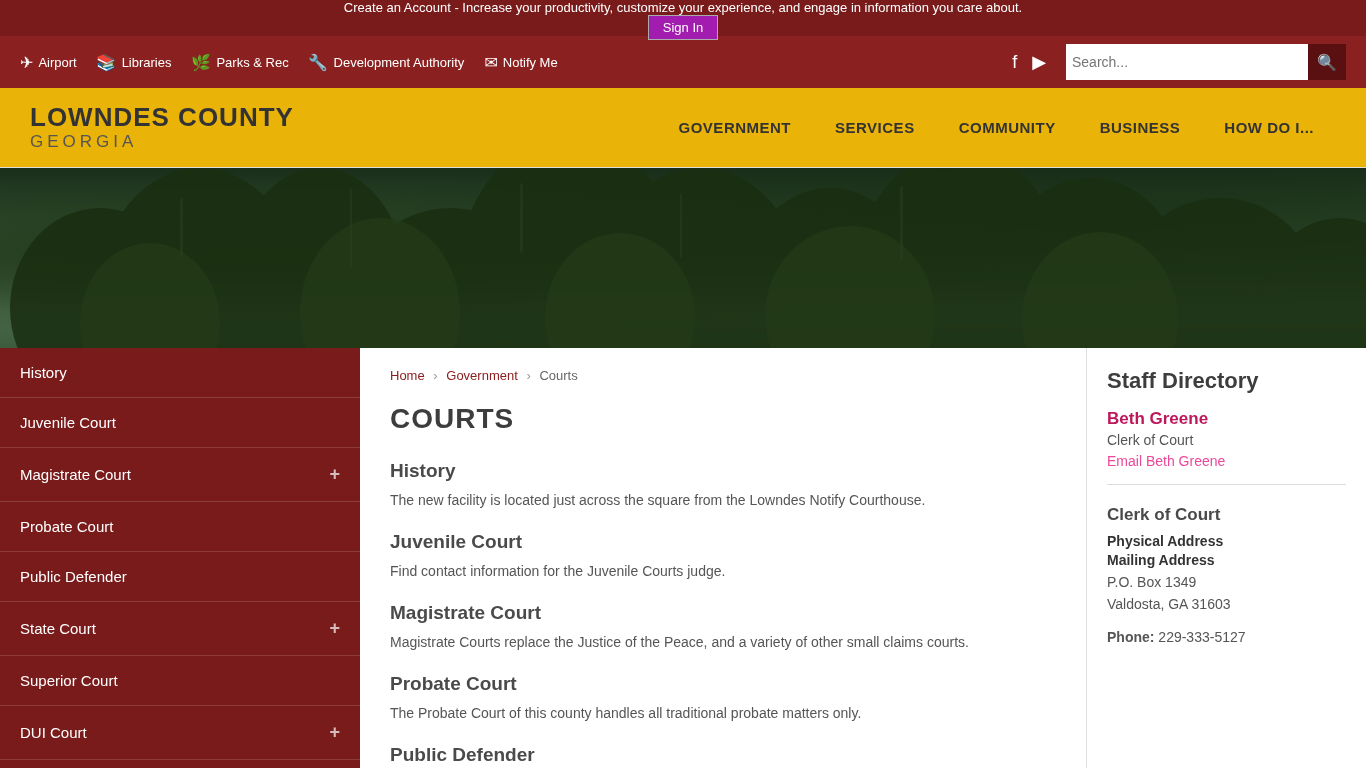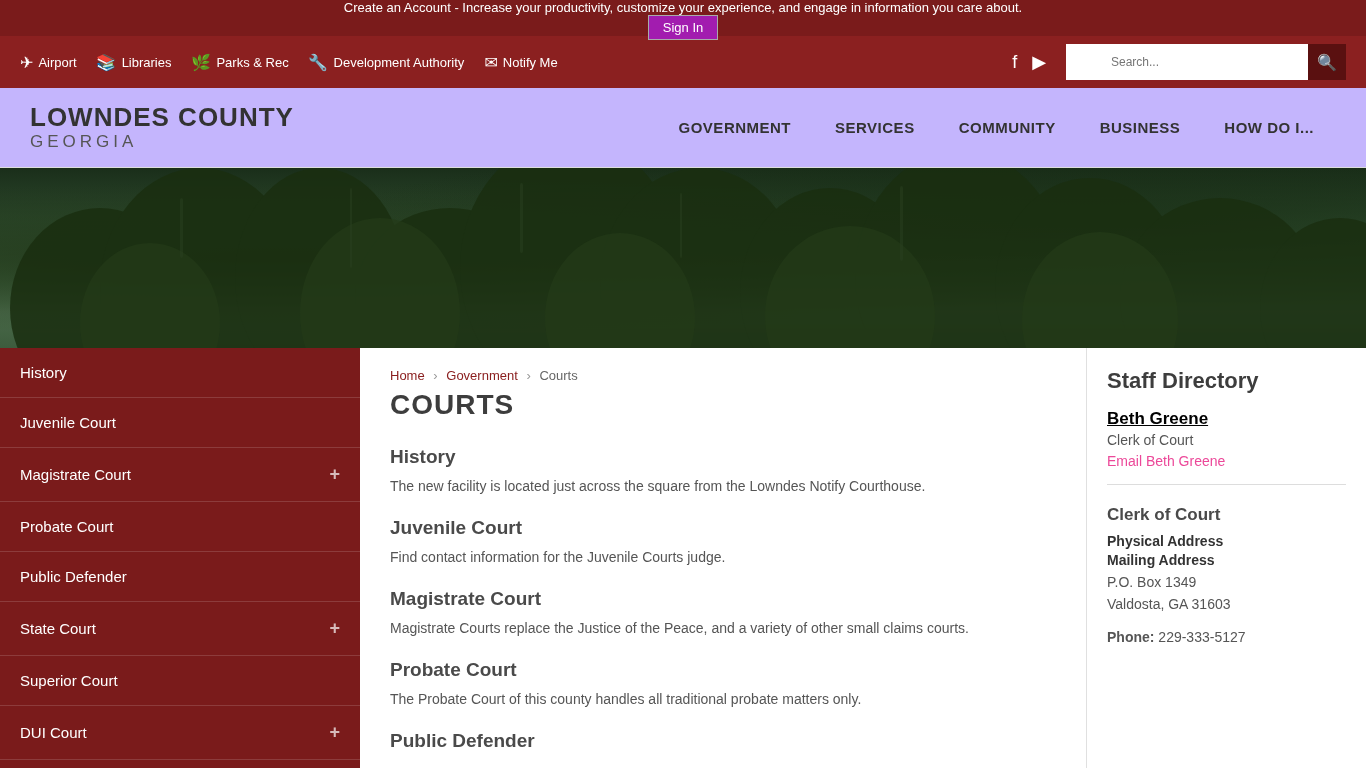--- a/index.html
+++ b/index.html
@@ -65,41 +65,40 @@
       display: flex;
       align-items: center;
       background: #fff;
       height: 36px;
       width: 280px;
     }
     .search-input {
       border: none;
       outline: none;
       padding: 0 6px;
-      font-size: 12px;
+      font-size: 14px;
       flex: 1;
       height: 100%;
-      margin-left: 39px;
     }
     .search-btn {
       background: #5a1010;
       border: none;
       color: #fff;
       width: 38px;
       height: 36px;
       cursor: pointer;
       font-size: 16px;
       display: flex;
       align-items: center;
       justify-content: center;
     }
 
     
     .main-nav {
-      background: #c4b5fd;
+      background: #eab308;
       display: flex;
       align-items: center;
       padding: 0 30px;
       height: 80px;
       border-bottom: 1px solid #ddd;
     }
     .logo {
       margin-right: 40px;
       text-decoration: none;
     }
@@ -191,21 +190,21 @@
 
     
     .main-area {
       flex: 1;
       padding: 20px 30px;
       background: #fff;
     }
     .breadcrumb {
       font-size: 13px;
       color: #666;
-      margin-bottom: 6px;
+      margin-bottom: 20px;
     }
     .breadcrumb a {
       color: #8b2020;
       text-decoration: none;
     }
     .breadcrumb-sep { margin: 0 5px; color: #999; }
 
     .page-title {
       font-size: 28px;
       font-weight: bold;
@@ -240,24 +239,23 @@
     }
     .staff-dir-title {
       font-size: 22px;
       font-weight: bold;
       color: #3d3d3d;
       margin-bottom: 15px;
     }
     .staff-person-name {
       font-size: 17px;
       font-weight: bold;
-      color: #000000;
+      color: #be185d;
       margin-top: 15px;
       margin-bottom: 3px;
-      text-decoration: underline;
     }
     .staff-person-title {
       font-size: 14px;
       color: #555;
       margin-bottom: 5px;
     }
     .staff-email {
       color: #ec4899;
       text-decoration: none;
       font-size: 14px;

